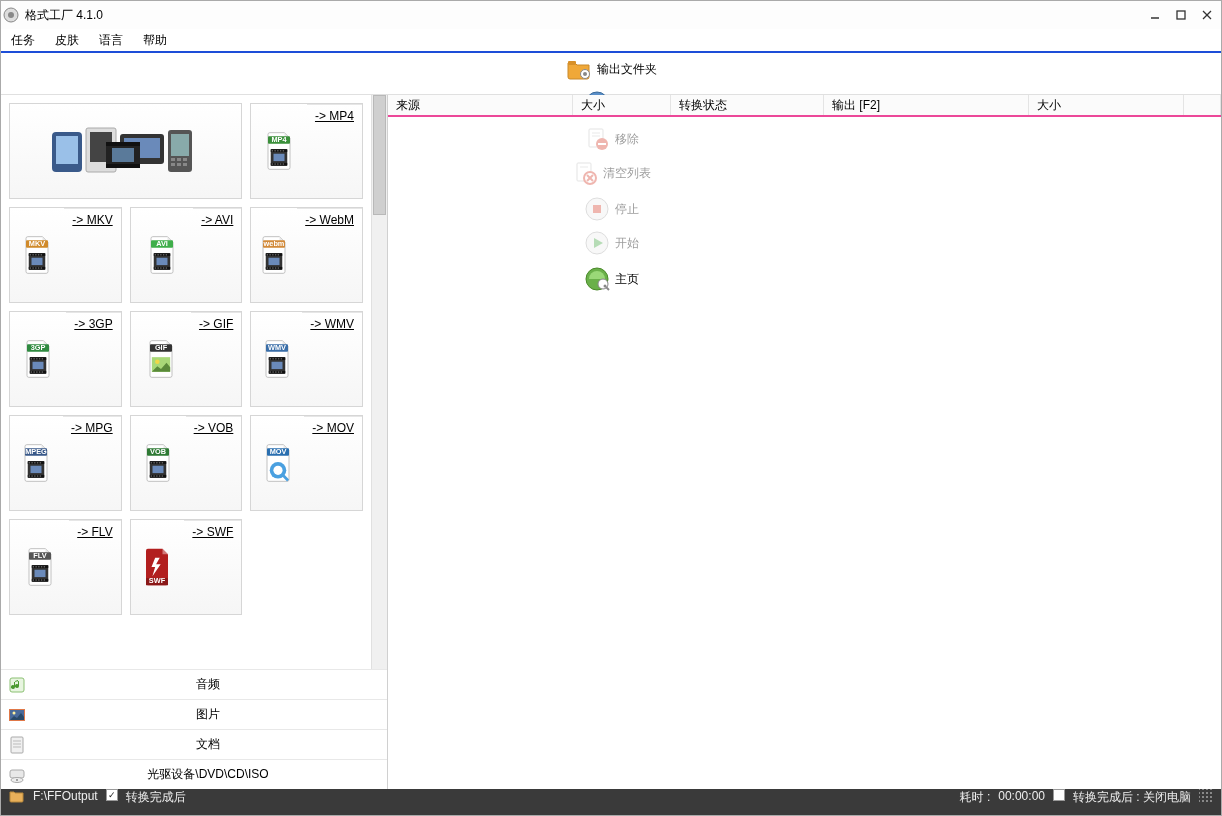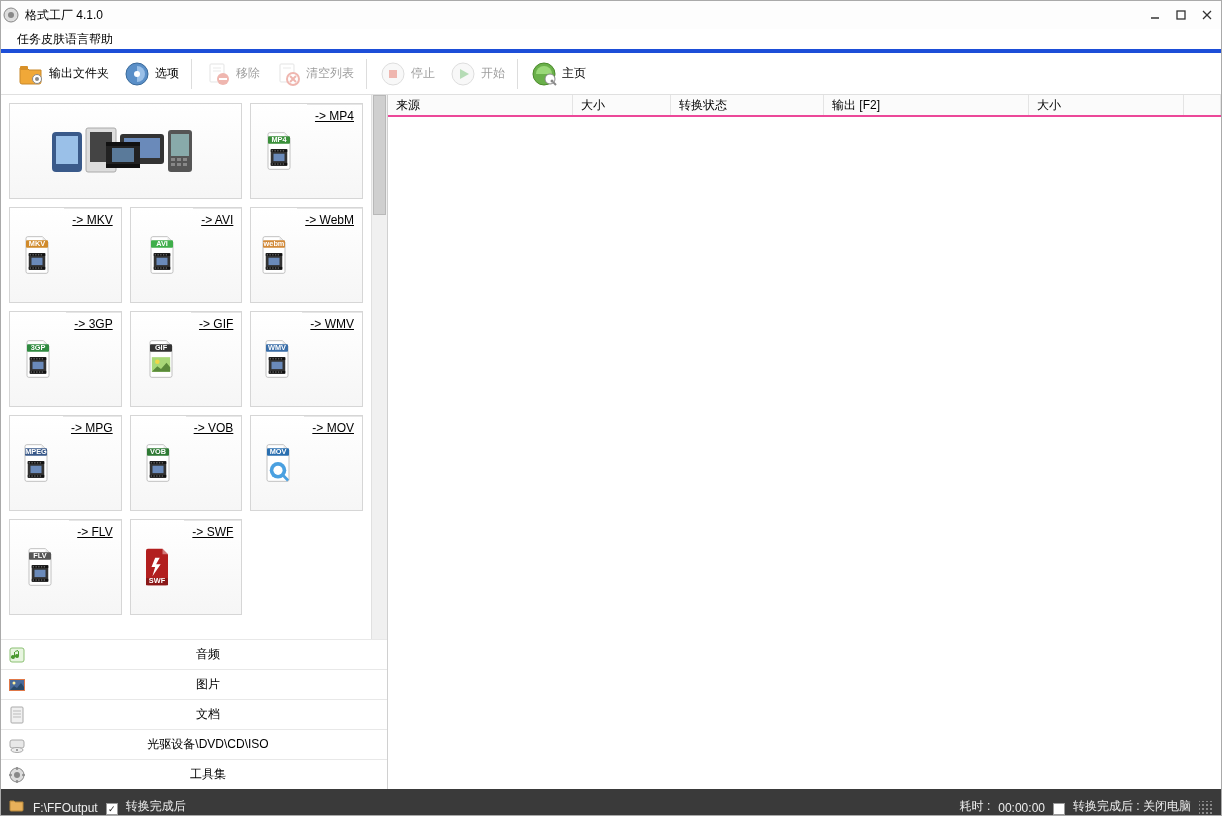--- a/index.html
+++ b/index.html
@@ -2,23 +2,23 @@
 <html><head>
 <meta charset="utf-8">
 <style>
 * { margin: 0; padding: 0; box-sizing: border-box; font-family: "Microsoft YaHei", SimSun, Arial, sans-serif; font-size: 12px; }
 body { background: #fff; width: 1222px; height: 816px; display: flex; flex-direction: column; border: 1px solid #aaa; }
 .title-bar { height: 28px; display: flex; align-items: center; padding: 0 2px; background: #fdfdfd; }
 .title-bar .app-icon { width: 16px; height: 16px; margin-right: 6px; }
 .title-bar .title { flex: 1; }
 .win-btns { display: flex; gap: 2px; }
 .win-btn { width: 24px; height: 20px; display: flex; align-items: center; justify-content: center; cursor: default; }
-.menu-bar { height: 24px; display: flex; align-items: center; padding: 0 16px; gap: 0; border-bottom: 4px solid #1d4ed8; }
+.menu-bar { height: 24px; display: flex; align-items: center; padding: 0 10px; gap: 20px; border-bottom: 2px solid #1d4ed8; }
 .menu-item { cursor: default; }
-.toolbar { height: 42px; display: flex; align-items: center; padding: 0 10px; gap: 2px; border-bottom: 1px solid #e0e0e0; }
+.toolbar { height: 42px; display: flex; align-items: center; padding: 0 10px; gap: 2px; border-bottom: 1px solid #e0e0e0; flex-direction: column; }
 .tbtn { display: flex; align-items: center; gap: 4px; padding: 2px 6px; height: 34px; cursor: default; }
 .tbtn .ic { width: 28px; height: 28px; display: flex; align-items: center; justify-content: center; }
 .tsep { width: 1px; height: 30px; background: #ddd; margin: 0 4px; }
 .disabled { opacity: .4; }
 .main { flex: 1; display: flex; min-height: 0; }
 .left { width: 387px; border-right: 1px solid #d0d0d0; display: flex; flex-direction: column; }
 .cat-header, .cat-row { height: 30px; display: flex; align-items: center; padding: 0 6px; gap: 8px; border-top: 1px solid #e8e8e8; cursor: default; }
 .cat-header:first-child { border-top: none; }
 .cat-header .cat-icon, .cat-row .cat-icon { width: 20px; height: 20px; display: flex; align-items: center; justify-content: center; }
 .cat-label { flex: 1; text-align: center; }
@@ -26,21 +26,21 @@
 .tiles-grid { flex: 1; overflow-y: auto; padding: 8px; display: grid; grid-template-columns: repeat(3, 1fr); gap: 8px; align-content: start; }
 .tile { border: 1px solid #d6d6d6; background: linear-gradient(#fff,#f6f6f6); height: 96px; display: flex; flex-direction: row; cursor: default; text-decoration: underline; }
 .tile.wide { grid-column: span 2; }
 .tile .tile-ic { flex: 1; display: flex; align-items: center; justify-content: center; }
 .tile .tile-lab { padding: 4px 8px; border-top: 1px solid #e6e6e6; }
 .vscroll-track { width: 16px; background: #f0f0f0; border-left: 1px solid #e0e0e0; position: relative; }
 .vscroll-thumb { position: absolute; top: 0; left: 1px; right: 1px; height: 120px; background: #cfcfcf; border: 1px solid #b8b8b8; }
 .right { flex: 1; display: flex; flex-direction: column; }
 .cols { height: 22px; display: flex; border-bottom: 2px solid #ec4899; }
 .col { border-right: 1px solid #e4e4e4; padding: 0 8px; display: flex; align-items: center; background: #fbfbfb; font-size: 12px; }
-.status { height: 26px; background: #3a3a3a; color: #eee; display: flex; align-items: flex-end; padding: 0 8px; gap: 8px; }
+.status { height: 26px; background: #3a3a3a; color: #eee; display: flex; align-items: flex-start; padding: 0 8px; gap: 8px; }
 .status .lbl { white-space: nowrap; }
 .status .spacer { flex: 1; }
 .chk { width: 12px; height: 12px; border: 1px solid #999; background: #fff; display: inline-flex; align-items: center; justify-content: center; font-size: 9px; color: #222; }
 .grip { width: 14px; height: 14px; background-image: radial-gradient(#888 1px, transparent 1px); background-size: 4px 4px; background-position: 2px 2px; }
 
 .file-ic { width: 44px; height: 44px; }
 .badge { font-size: 8px; fill: #fff; font-weight: bold; text-anchor: middle; }
 </style>
 </head>
 <body>
@@ -513,30 +513,20 @@
     <div class="cat-row">
       <span class="cat-icon">
           <svg viewBox="0 0 20 20">
             <rect x="3" y="5" width="14" height="8" rx="2" fill="#e8e8e8" stroke="#aaa"></rect>
             <ellipse cx="10" cy="15" rx="6" ry="2.5" fill="#eee" stroke="#aaa"></ellipse>
             <circle cx="10" cy="15" r="1" fill="#888"></circle>
           </svg>
         </span>
       <span class="cat-label">光驱设备\DVD\CD\ISO</span>
     </div>
-    <div class="cat-row">
-      <span class="cat-icon">
-          <svg viewBox="0 0 20 20">
-            <circle cx="10" cy="10" r="7" fill="#ddd" stroke="#888"></circle>
-            <circle cx="10" cy="10" r="3" fill="#888"></circle>
-            <path d="M10 2v3M10 15v3M2 10h3M15 10h3" stroke="#888" stroke-width="1.5"></path>
-          </svg>
-        </span>
-      <span class="cat-label">工具集</span>
-    </div>
   </div>
   <div class="right">
     <div class="cols" id="cols">
         <div class="col" style="width: 185px;">来源</div>
         <div class="col" style="width: 98px;">大小</div>
         <div class="col" style="width: 153px;">转换状态</div>
         <div class="col" style="width: 205px;">输出 [F2]</div>
         <div class="col" style="width: 155px;">大小</div>
         <div class="col" style="flex: 1 1 0%;"></div>
       </div>

